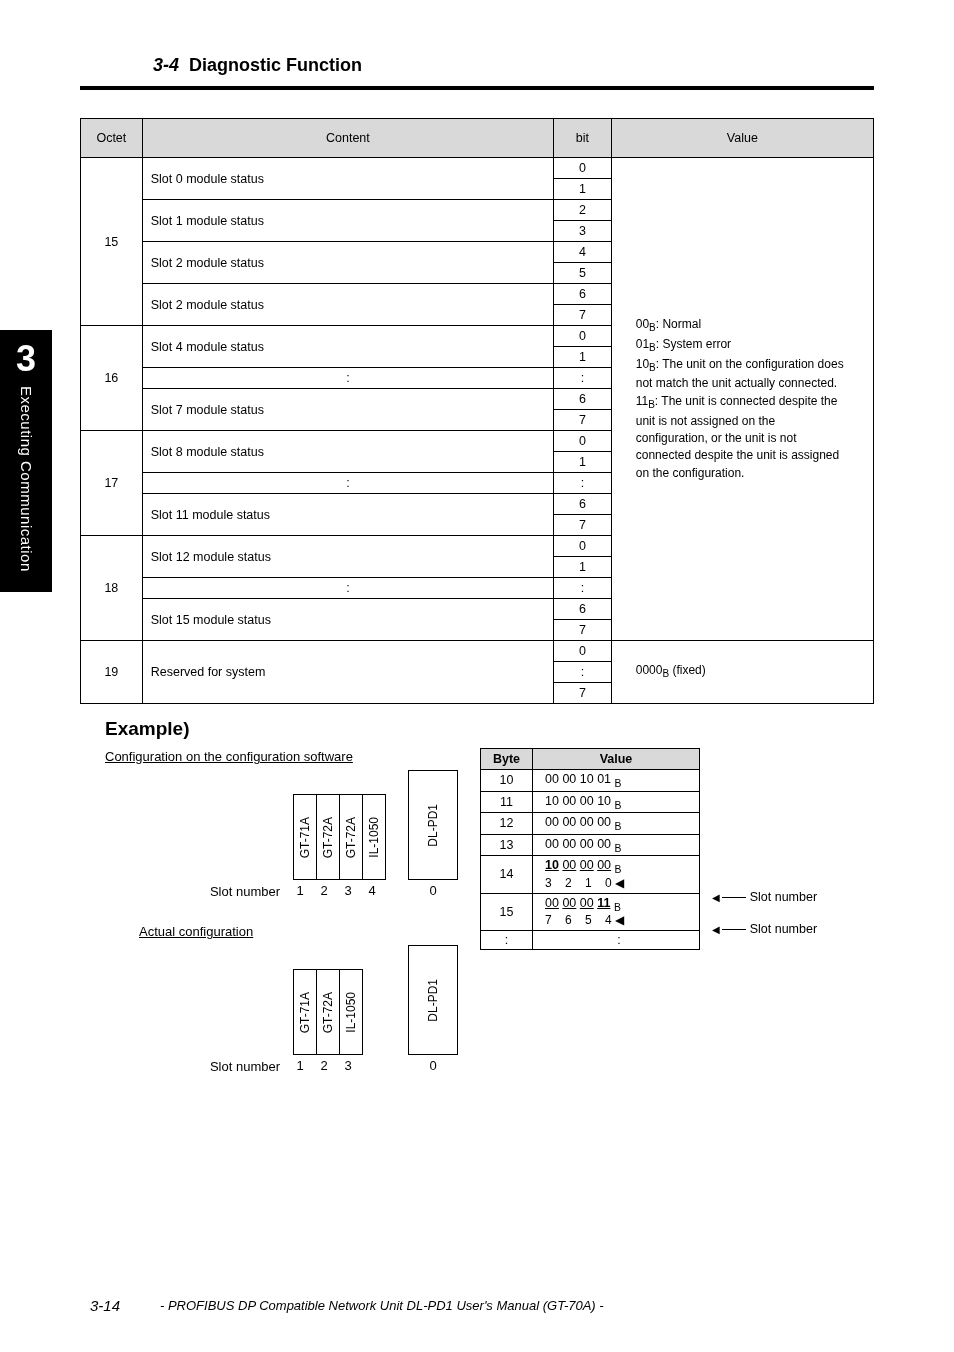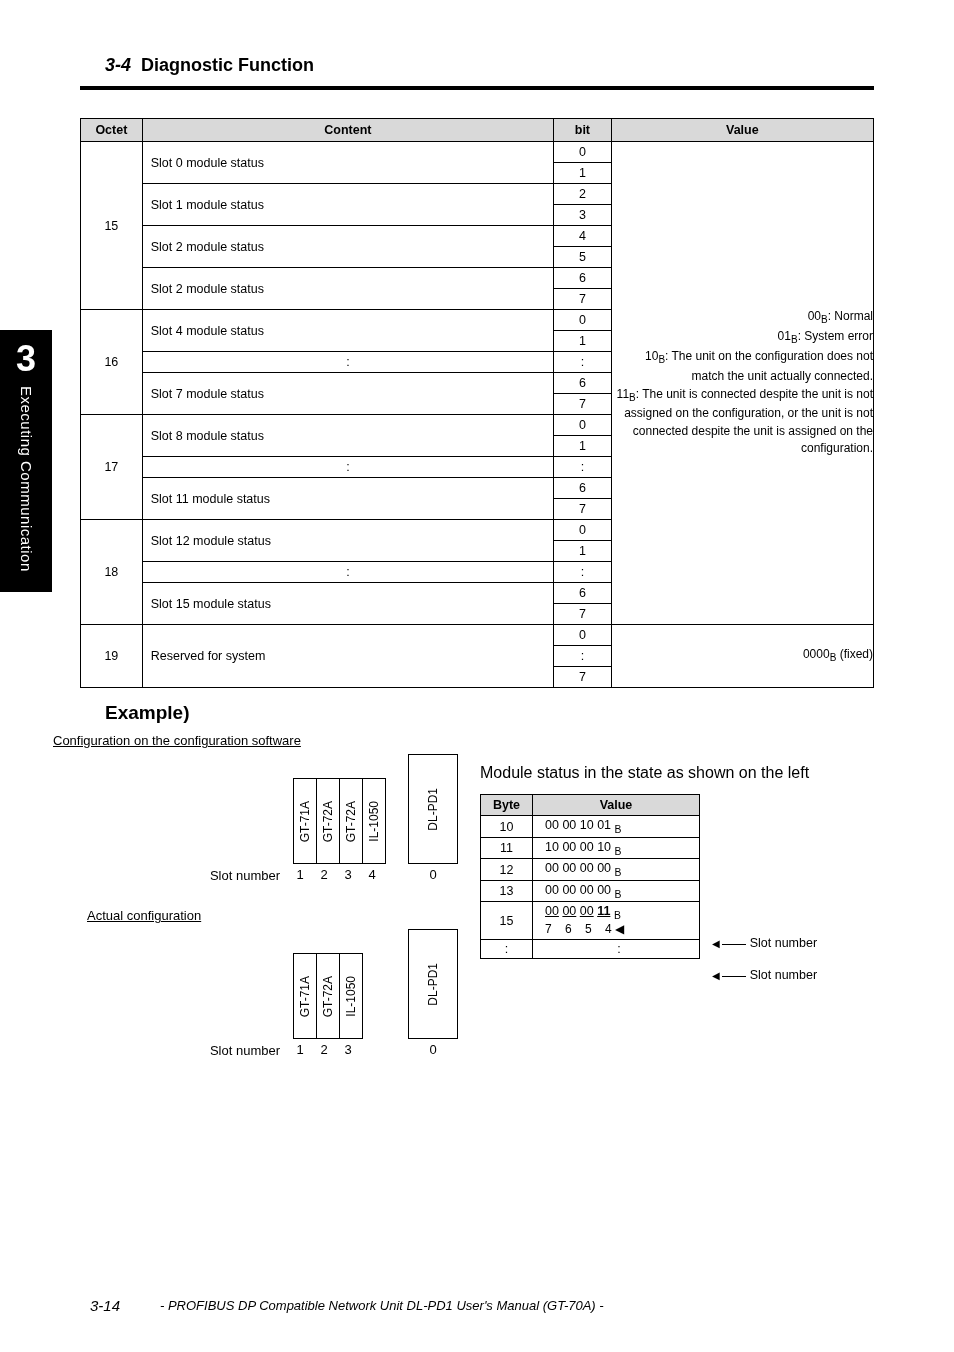--- a/index.html
+++ b/index.html
@@ -12,21 +12,21 @@
       color: #000;
     }
     .header-section {
       padding: 55px 0 0 105px;
     }
     .section-title {
       font-size: 18px;
       font-weight: bold;
       font-style: italic;
     }
-    .section-title .num { font-style: italic; }
+    .section-title .num { font-style: italic; margin-left: 48px; }
     .thick-rule {
       margin: 10px 80px 0 80px;
       height: 4px;
       background: #000;
     }
     .side-tab {
       position: absolute;
       left: 0;
       top: 330px;
       width: 52px;
@@ -51,46 +51,46 @@
       margin: 28px 80px 0 80px;
     }
     table.main {
       border-collapse: collapse;
       width: 100%;
       font-size: 12.5px;
     }
     table.main th {
       background: #d9d9d9;
       border: 1px solid #000;
-      padding: 4px 6px;
-      font-weight: bold;
+      padding: 12px 6px;
+      font-weight: normal;
       text-align: center;
     }
     table.main td {
       border: 1px solid #000;
       padding: 3px 8px;
       vertical-align: middle;
     }
     table.main td.oct { text-align: center; width: 60px; }
     table.main td.content { width: 400px; }
     table.main td.bit { text-align: center; width: 56px; }
-    table.main td.value { width: 255px; font-size: 12px; line-height: 1.45; padding: 6px 0; text-align: right;}
+    table.main td.value { width: 255px; font-size: 12px; line-height: 1.45; padding: 6px 24px;}
     .sub { font-size: 10px; vertical-align: sub; }
     .example-label {
       font-weight: bold;
       font-size: 19px;
       margin: 14px 0 0 105px;
     }
     .example-row {
       display: flex;
       margin: 8px 0 0 0;
     }
     .left-col {
       width: 458px;
-      padding-left: 53px;
+      padding-left: 105px;
     }
     .right-col {
       width: 420px;
       padding-left: 22px;
     }
     .config-label {
       font-size: 13px;
       text-decoration: underline;
       line-height: 1.4;
     }
@@ -409,21 +409,20 @@
             <span class="empty"></span>
             <span class="empty"></span>
             <span class="wide">0</span>
           </div>
       </div>
     </div>
 
   </div>
 
   <div class="right-col">
-    <div class="right-desc">Module status in the state as shown on the left</div>
     <div class="byte-wrap">
       <table class="bytes">
         <thead>
           <tr>
             <th>Byte</th>
             <th>Value</th>
           </tr>
         </thead>
         <tbody id="bytes-tbody">
             <tr>
@@ -436,20 +435,29 @@
             </tr>
             <tr>
               <td class="byte-col">12</td>
               <td class="val-col">00 00 00 00 <sub>B</sub></td>
             </tr>
             <tr>
               <td class="byte-col">13</td>
               <td class="val-col">00 00 00 00 <sub>B</sub></td>
             </tr>
             <tr>
+              <td class="byte-col">14</td>
+              <td class="val-col">
+                <div class="val-stack">
+                  <div><span class="ul bd">10</span> <span class="ul">00</span> <span class="ul">00</span> <span class="ul">00</span> <sub>B</sub></div>
+                  <div class="row2"> 3&nbsp;&nbsp;&nbsp;&nbsp;2&nbsp;&nbsp;&nbsp;&nbsp;1&nbsp;&nbsp;&nbsp;&nbsp;0 ◀</div>
+                </div>
+              </td>
+            </tr>
+            <tr>
               <td class="byte-col">15</td>
               <td class="val-col">
                 <div class="val-stack">
                   <div><span class="ul">00</span> <span class="ul">00</span> <span class="ul">00</span> <span class="ul bd">11</span> <sub>B</sub></div>
                   <div class="row2"> 7&nbsp;&nbsp;&nbsp;&nbsp;6&nbsp;&nbsp;&nbsp;&nbsp;5&nbsp;&nbsp;&nbsp;&nbsp;4 ◀</div>
                 </div>
               </td>
             </tr>
             <tr>
               <td class="byte-col">:</td>

